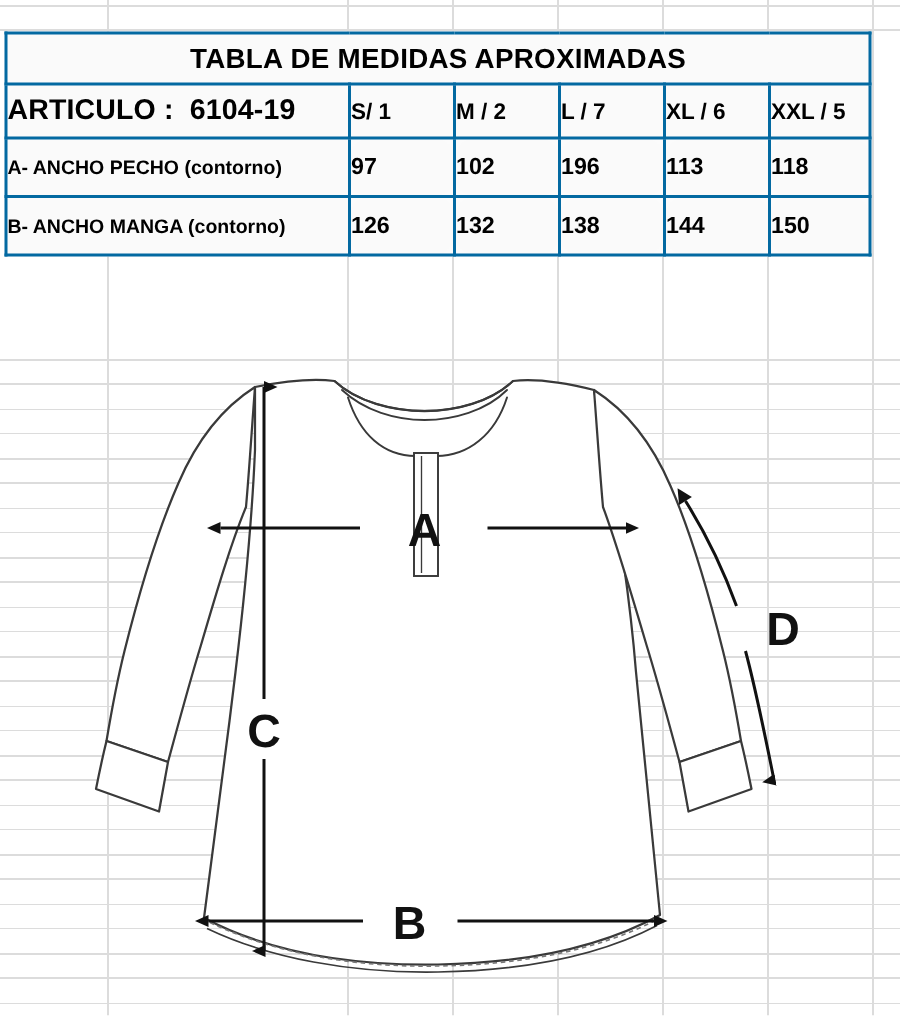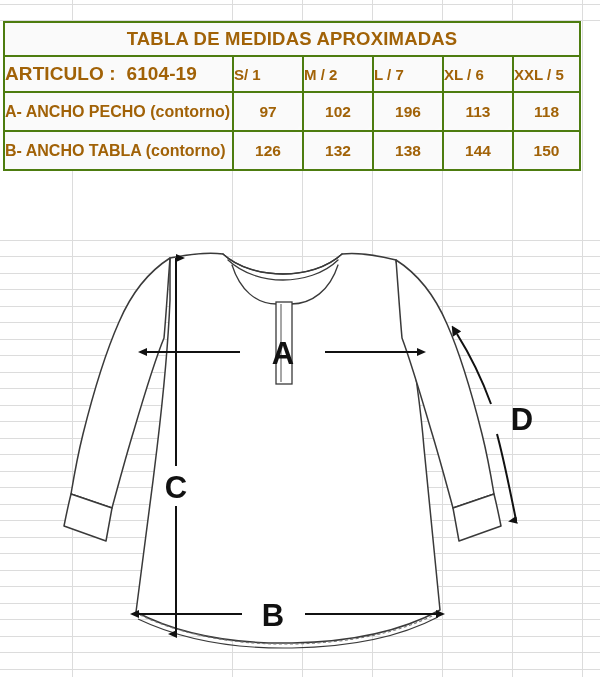--- a/index.html
+++ b/index.html
@@ -30,24 +30,24 @@
     position: absolute;
     left: 3px;
     top: 21px;
     width: 576px;
     z-index: 3;
     border-collapse: collapse;
     table-layout: fixed;
     background: #fbfbfb;
   }
   #measure-table td {
-    border: 2px solid #4d7c0f;
+    border: 2px solid #0369a1;
     background: #fafafa;
     padding: 0;
-    color: #a16207;
+    color: #000000;
   }
   .title-cell {
     height: 32px;
     text-align: center;
     vertical-align: middle;
     font-size: 18.5px;
     font-weight: bold;
     letter-spacing: 0.2px;
   }
   .articulo-cell {
@@ -64,27 +64,27 @@
     height: 34px;
     text-align: left;
     vertical-align: middle;
     font-size: 15px;
     font-weight: bold;
   }
   .row-label {
     height: 37px;
     vertical-align: middle;
     padding-left: 5px;
-    font-size: 16px;
+    font-size: 13px;
     font-weight: bold;
     white-space: nowrap;
   }
   .row-val {
     height: 37px;
-    text-align: center;
+    text-align: left;
     vertical-align: middle;
     font-size: 15.5px;
     font-weight: bold;
     border-radius: 14px;
   }
 
   
   #garment-drawing {
     position: absolute;
     left: 0;
@@ -173,21 +173,21 @@
 
       <tr>
         <td class="row-label">A- ANCHO PECHO (contorno)</td>
         <td class="row-val">97</td>
         <td class="row-val">102</td>
         <td class="row-val">196</td>
         <td class="row-val">113</td>
         <td class="row-val">118</td>
       </tr>
       <tr>
-        <td class="row-label">B- ANCHO TABLA (contorno)</td>
+        <td class="row-label">B- ANCHO MANGA (contorno)</td>
         <td class="row-val">126</td>
         <td class="row-val">132</td>
         <td class="row-val">138</td>
         <td class="row-val">144</td>
         <td class="row-val">150</td>
       </tr>
     </tbody>
   </table>
 
   <svg id="garment-drawing" viewBox="0 0 600 439" preserveAspectRatio="none">

